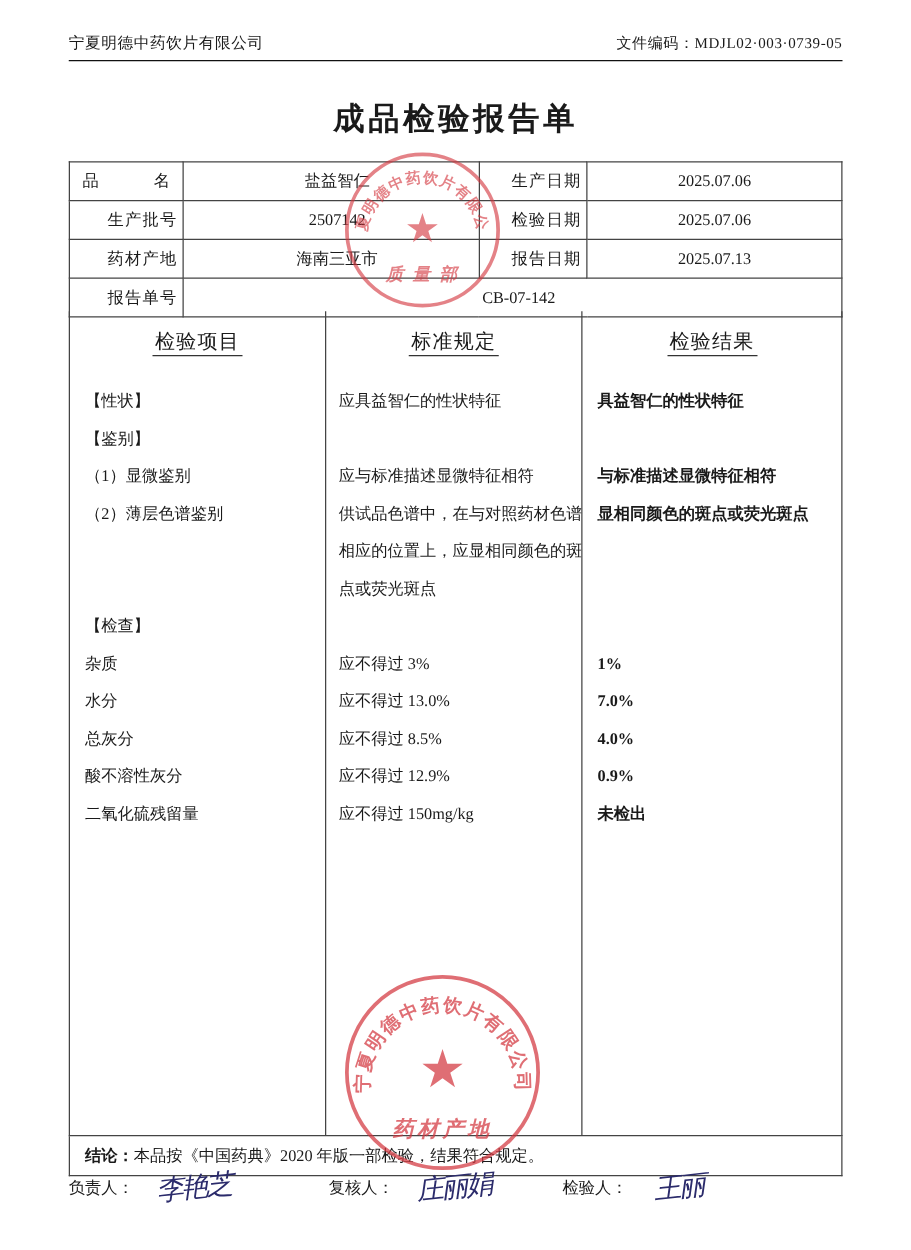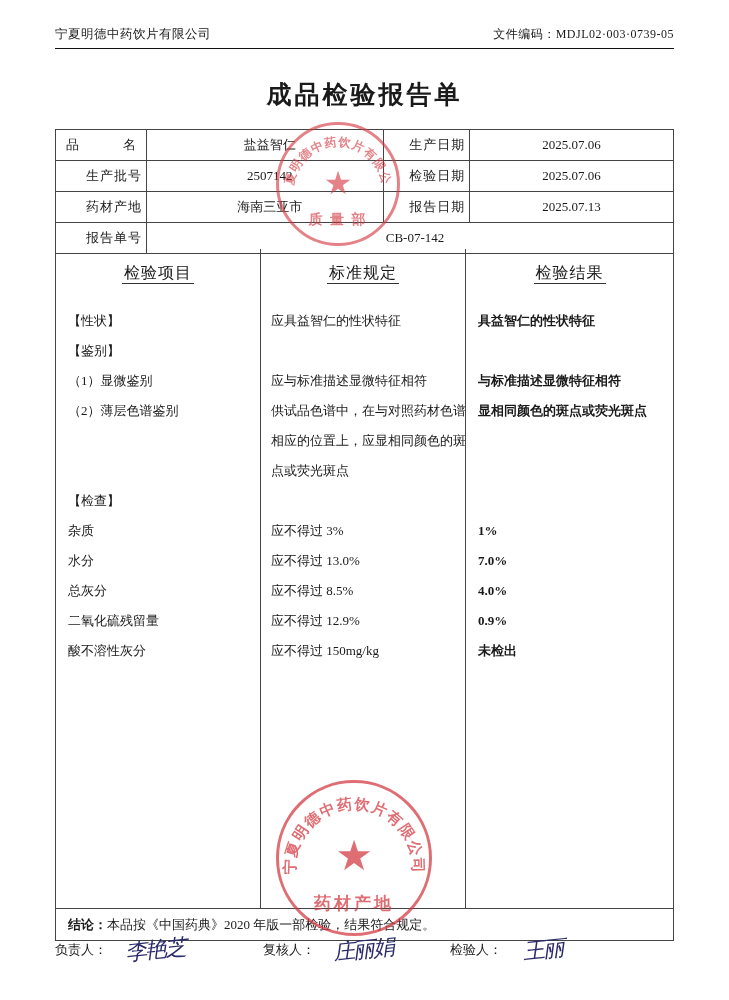--- a/index.html
+++ b/index.html
@@ -216,20 +216,21 @@
     font-family: "Liberation Serif", serif;
     font-weight: bold;
   }
   .stamp .sub {
     position: absolute;
     left: 0;
     width: 100%;
     text-align: center;
     font-weight: bold;
     font-family: "Liberation Serif", serif;
+    font-style: italic;
   }
   .stamp-small .sub { bottom: 14px; font-size: 14px; letter-spacing: 2px; }
   .stamp-big .sub { bottom: 18px; font-size: 17px; letter-spacing: 3px; }
 </style>
 </head>
 <body>
 
 <div class="page">
 
   <div class="hdr">
@@ -276,22 +277,22 @@
       <div class="line">【性状】</div>
       <div class="line">【鉴别】</div>
       <div class="line">（1）显微鉴别</div>
       <div class="line">（2）薄层色谱鉴别</div>
       <div class="gap"></div>
       <div class="gap"></div>
       <div class="line">【检查】</div>
       <div class="line">杂质</div>
       <div class="line">水分</div>
       <div class="line">总灰分</div>
+      <div class="line">酸不溶性灰分</div>
       <div class="line">二氧化硫残留量</div>
-      <div class="line">酸不溶性灰分</div>
     </div>
 
     <div class="col col2">
       <div class="colhead"><span>标准规定</span></div>
       <div class="line">应具益智仁的性状特征</div>
       <div class="gap"></div>
       <div class="line">应与标准描述显微特征相符</div>
       <div class="line">供试品色谱中，在与对照药材色谱</div>
       <div class="line">相应的位置上，应显相同颜色的斑</div>
       <div class="line">点或荧光斑点</div>

